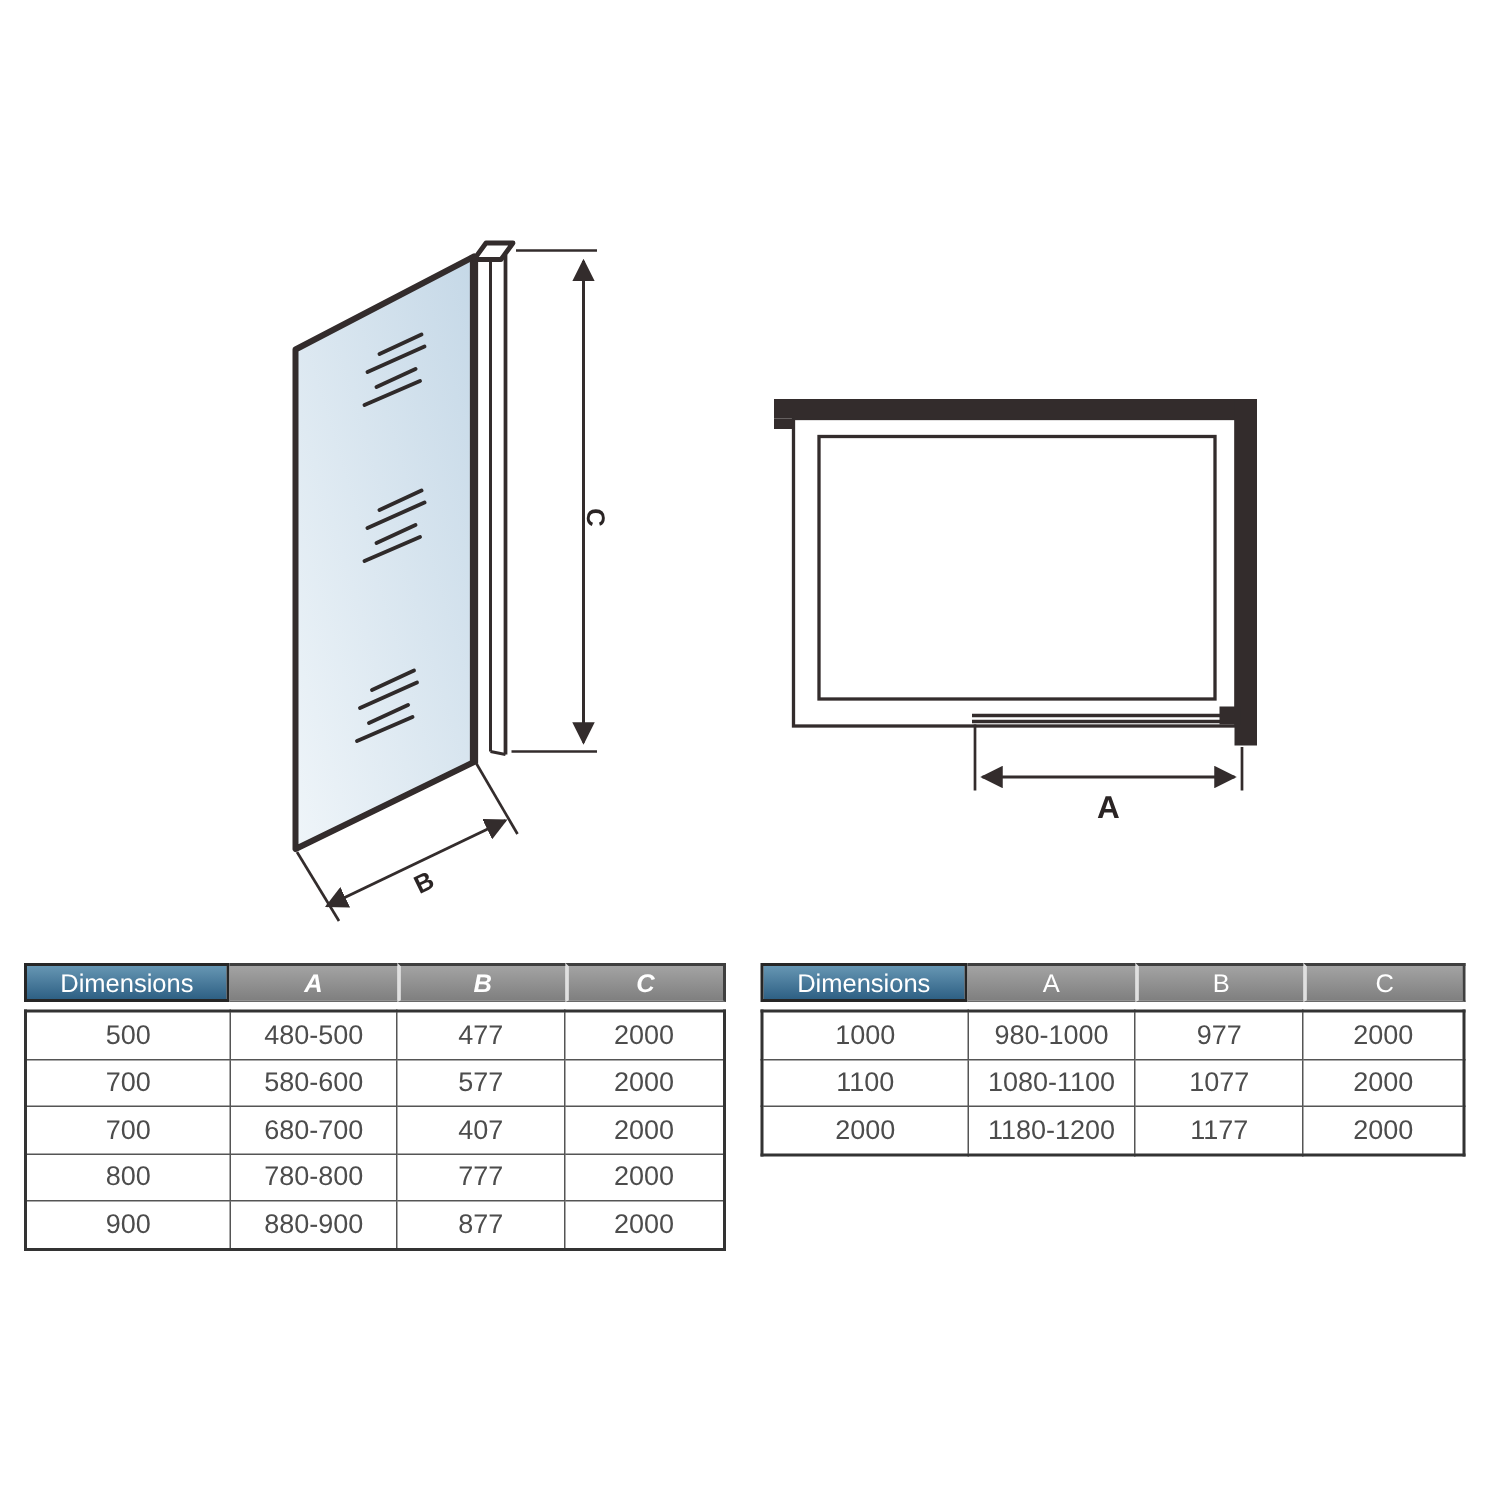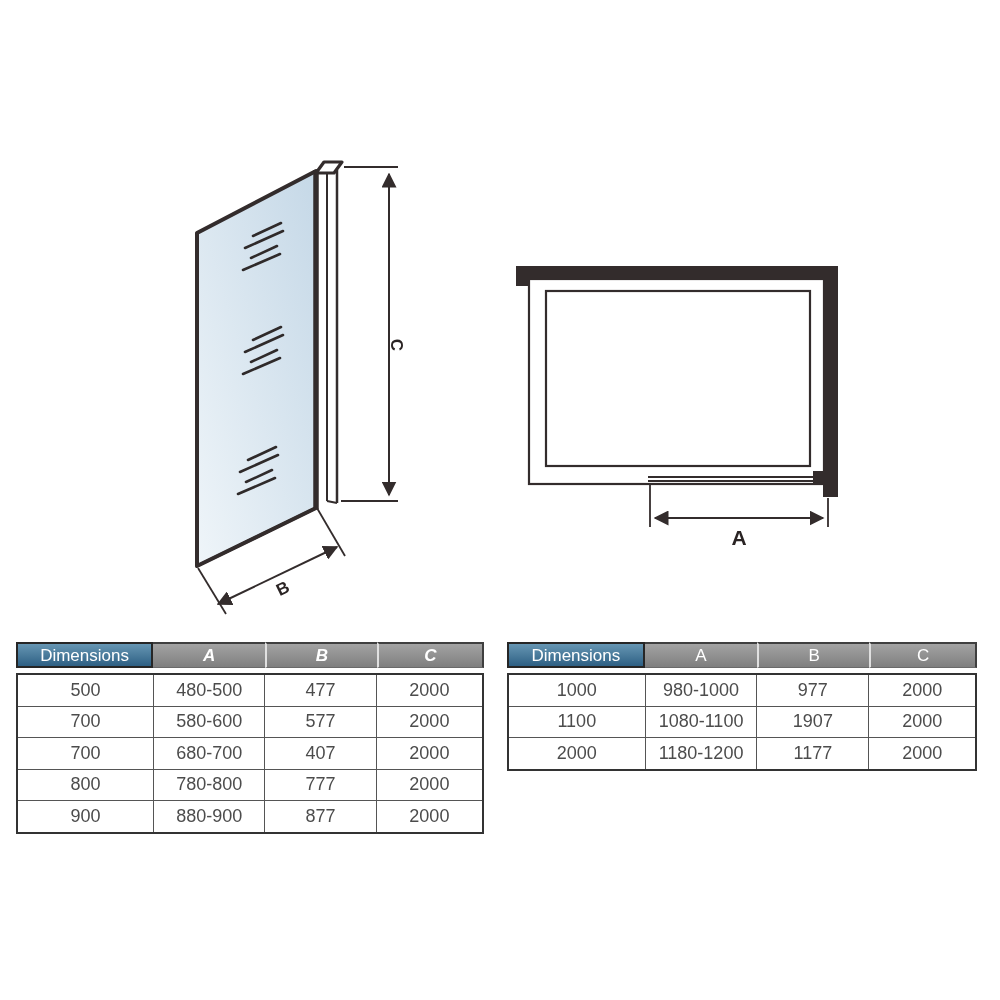--- a/index.html
+++ b/index.html
@@ -185,21 +185,21 @@
     <tbody>
         <tr>
           <td>1000</td>
           <td>980-1000</td>
           <td>977</td>
           <td>2000</td>
         </tr>
         <tr>
           <td>1100</td>
           <td>1080-1100</td>
-          <td>1907</td>
+          <td>1077</td>
           <td>2000</td>
         </tr>
         <tr>
           <td>2000</td>
           <td>1180-1200</td>
           <td>1177</td>
           <td>2000</td>
         </tr>
       </tbody>
   </table>

